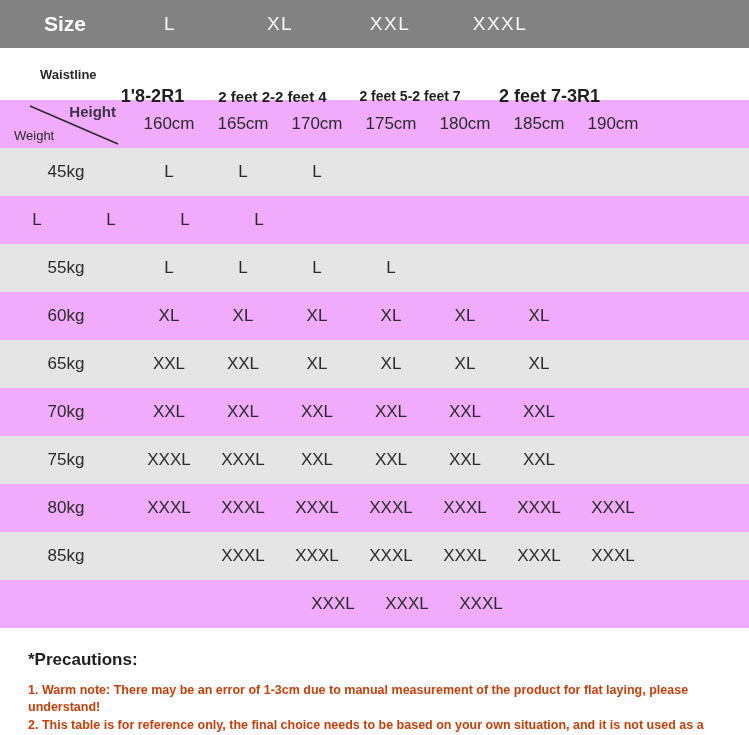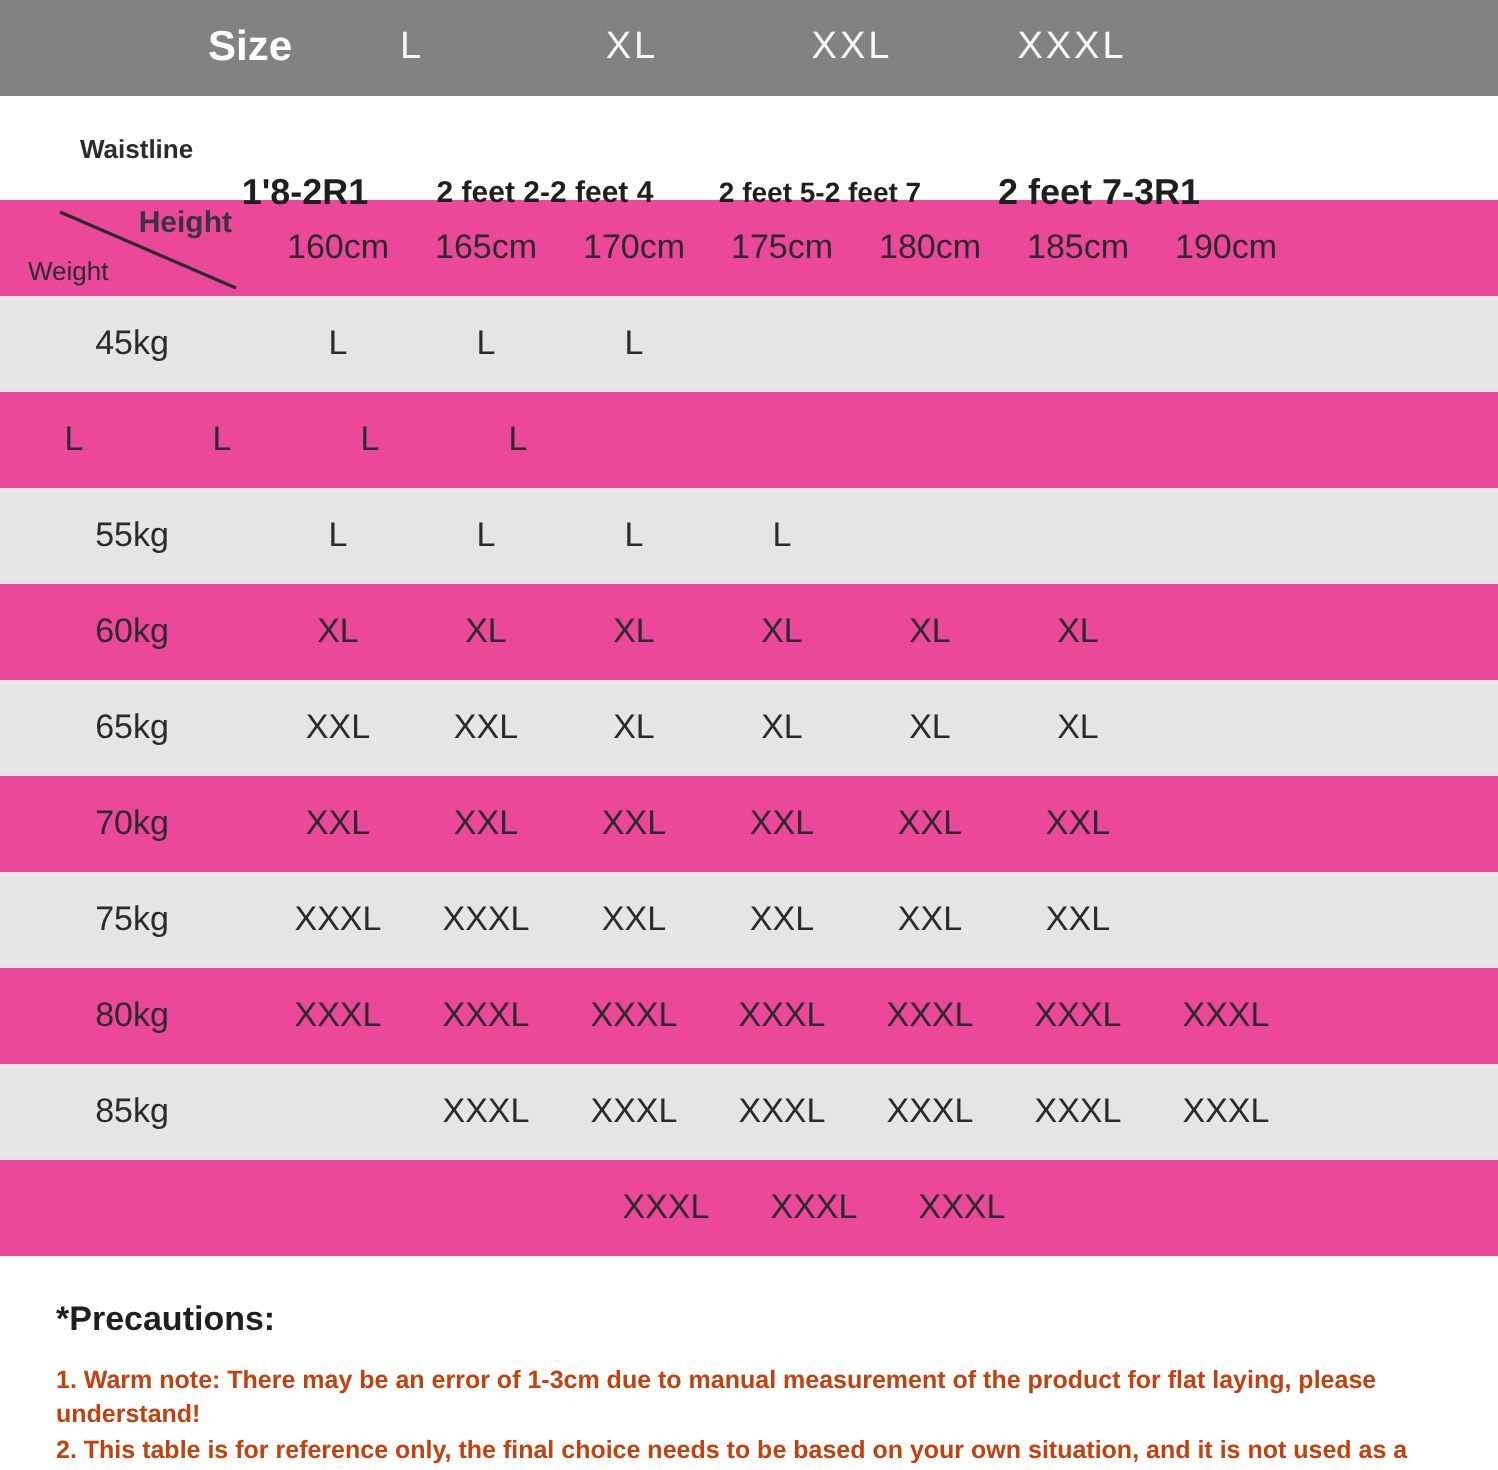--- a/index.html
+++ b/index.html
@@ -8,22 +8,22 @@
     background: #ffffff;
     font-family: "Liberation Sans", "DejaVu Sans", sans-serif;
     color: #2b2b2b;
     overflow: hidden;
   }
   .size-header {
     display: flex; align-items: center;
     height: 48px; background: #828282;
   }
   .size-header .sh-label {
-    width: 115px; padding-left: 68px;
-    font-size: 21px; font-weight: bold; color: #ffffff; margin-left: 36px;
+    width: 115px; padding-left: 44px;
+    font-size: 21px; font-weight: bold; color: #ffffff;
   }
   .size-header .sh-size {
     width: 110px; text-align: center;
     font-size: 19px; font-weight: 400; color: #f7f7f7;
     letter-spacing: 1.5px;
   }
   .waistline-row {
     display: flex; align-items: center;
     height: 52px; background: #ffffff;
   }
@@ -34,21 +34,21 @@
   .wl-val { text-align: center; font-weight: bold; color: #1f1f1f; margin-top: 44px; }
   .wl-c1 { width: 75px;  font-size: 18px; }
   .wl-c2 { width: 165px; font-size: 15px; }
   .wl-c3 { width: 110px; font-size: 14px; }
   .wl-c4 { width: 135px; font-size: 18px; text-align: right; }
 
   .trow {
     display: flex; align-items: center;
     height: 48px; background: #e5e5e5;
   }
-  .trow.alt, .trow.header { background: #ec4899; }
+  .trow.alt, .trow.header { background: #f0abfc; }
   .cell { text-align: center; font-size: 17px; color: #2b2b2b; }
   .col-w { width: 132px; }
   .col-h { width: 74px; }
 
   .corner {
     position: relative; width: 132px; height: 48px;
   }
   .corner .c-top {
     position: absolute; top: 3px; right: 16px;
     font-size: 15px; font-weight: bold; color: #3b3343;

